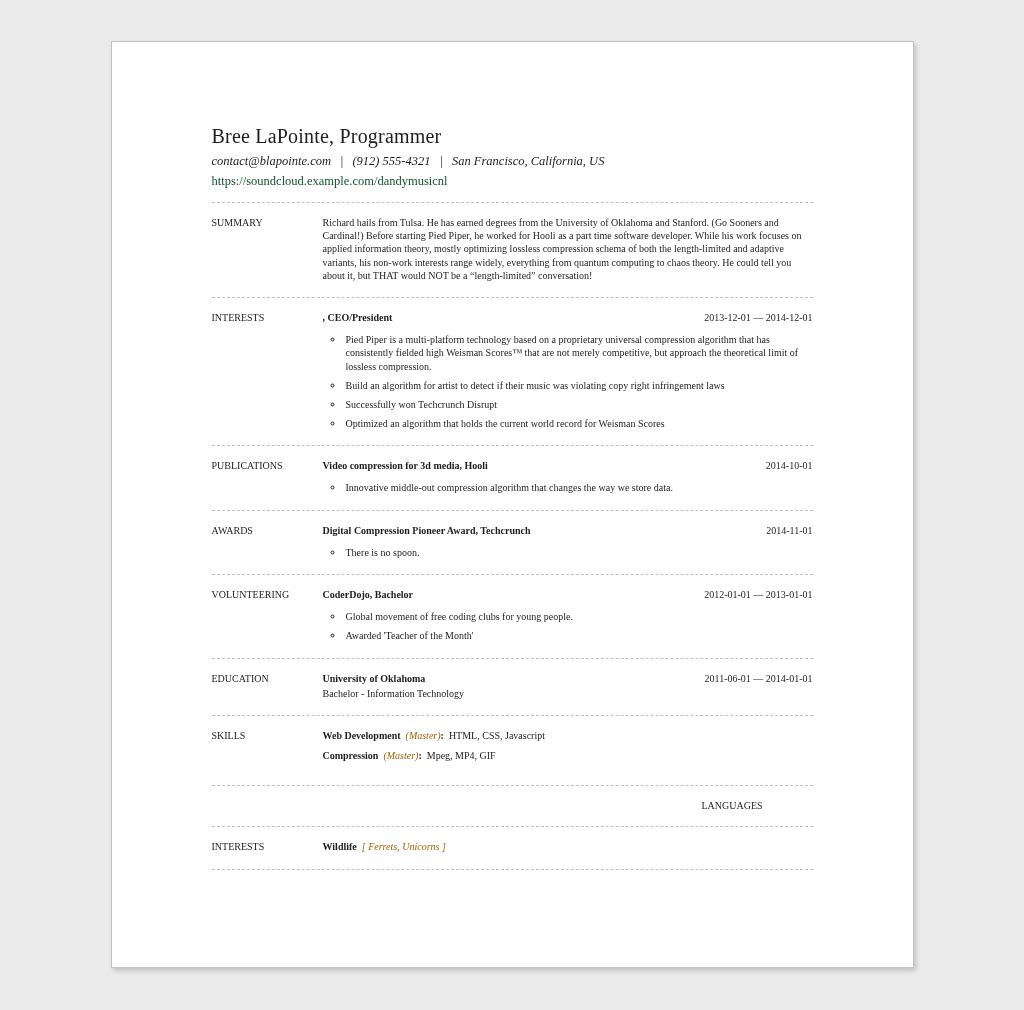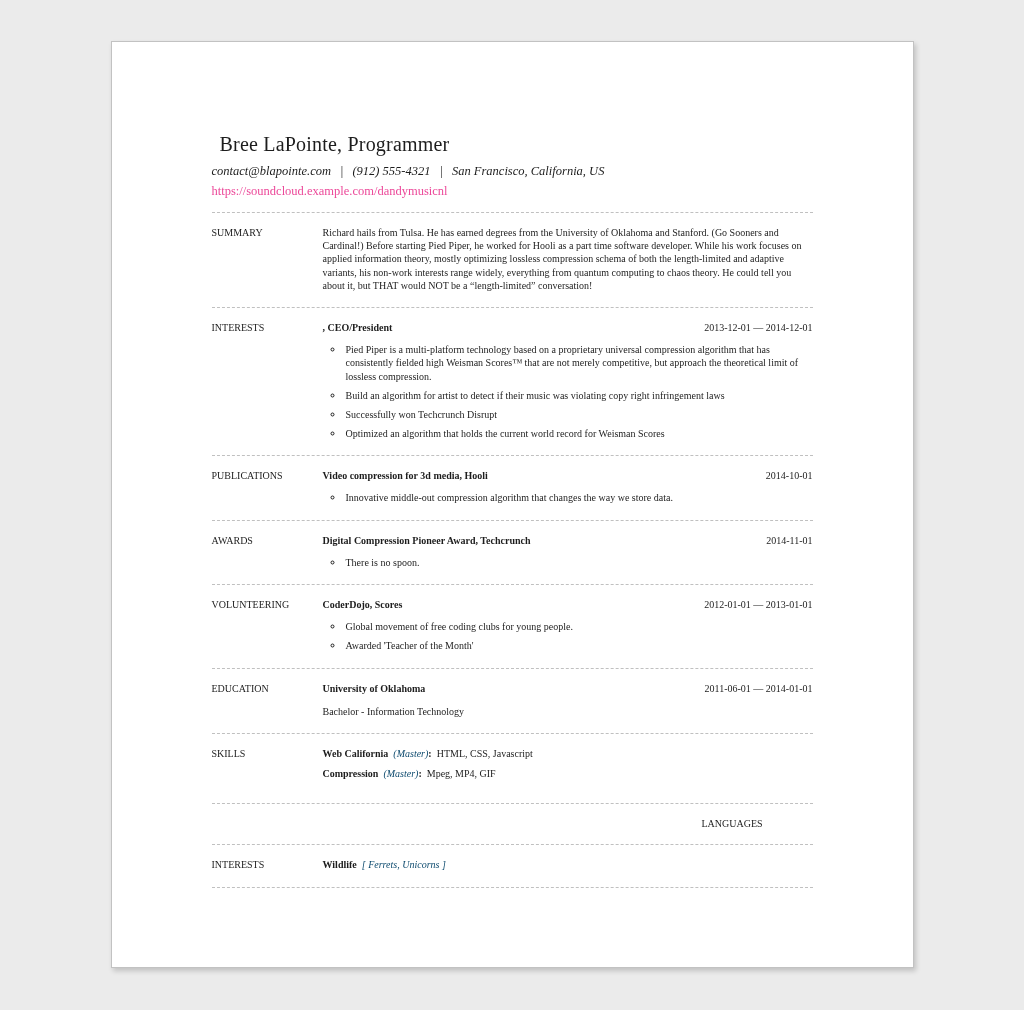--- a/index.html
+++ b/index.html
@@ -15,67 +15,67 @@
     width: 803px;
     min-height: 927px;
     margin: 41px auto 42px;
     background: #ffffff;
     border: 1px solid #c2c2c2;
     box-shadow: 2px 3px 5px rgba(0,0,0,0.18);
     padding: 83px 100px 40px;
   }
   .header { margin-bottom: 13px; }
   h1.name {
-    margin: 8px;
+    margin: 0;
     font-size: 20px;
     font-weight: 400;
     letter-spacing: 0.2px;
   }
   .contact {
     margin-top: 6px;
     font-size: 12.5px;
     font-style: italic;
   }
   .contact .pipe { margin: 0 9px; color: #1d1d1d; }
   .site { margin-top: 5px; font-size: 12.5px; }
-  .site a { color: #ec4899; text-decoration: none; cursor: pointer; }
+  .site a { color: #14532d; text-decoration: none; cursor: pointer; }
 
   .sections { border-bottom: 1px dashed #c0c0c0; }
   .section {
     display: flex;
     border-top: 1px dashed #c0c0c0;
     padding: 13px 0 15px;
     font-size: 10px;
     justify-content: flex-end;
   }
   .label {
     flex: 0 0 111px;
     width: 111px;
     padding-top: 1px;
   }
   .content { flex: 1; line-height: 1.32; }
 
   .entry-head { display: flex; justify-content: space-between; align-items: baseline; }
   .title { font-weight: 700; }
   .date { white-space: nowrap; padding-left: 12px; }
-  .subtitle { margin-top: 10px; }
+  .subtitle { margin-top: 2px; }
 
   ul.highlights {
     margin: 9px 0 0;
     padding: 0 0 0 21px;
     list-style: circle;
   }
   ul.highlights li { margin-bottom: 6px; padding-left: 2px; }
   ul.highlights li:last-child { margin-bottom: 0; }
 
   ul.courses { display: flex; }
   ul.courses li { display: list-item; }
   ul.courses li + li { margin-left: 42px; }
 
-  .muted { color: #0c4a6e; font-style: italic; }
+  .muted { color: #a16207; font-style: italic; }
   .bold { font-weight: 700; }
   .skill-line { margin-bottom: 7px; }
   .skill-line:last-child { margin-bottom: 8px; }
   .skill-line .level { margin-left: 5px; }
   .skill-line .keywords { margin-left: 5px; }
   .inline-gap { margin-left: 5px; }
 </style>
 </head>
 <body>
 
@@ -139,21 +139,21 @@
         <ul class="highlights">
           <li>There is no spoon.</li>
         </ul>
       </div>
     </div>
 
     <div class="section">
       <div class="label">VOLUNTEERING</div>
       <div class="content">
         <div class="entry-head">
-          <span class="title">CoderDojo, Scores</span>
+          <span class="title">CoderDojo, Bachelor</span>
           <span class="date">2012-01-01 — 2013-01-01</span>
         </div>
         <ul class="highlights">
           <li>Global movement of free coding clubs for young people.</li>
           <li>Awarded 'Teacher of the Month'</li>
         </ul>
       </div>
     </div>
 
     <div class="section">
@@ -164,21 +164,21 @@
           <span class="date">2011-06-01 — 2014-01-01</span>
         </div>
         <div class="subtitle">Bachelor - Information Technology</div>
       </div>
     </div>
 
     <div class="section">
       <div class="label">SKILLS</div>
       <div class="content">
         <div class="skill-line">
-          <span class="bold">Web California</span><span class="muted level">(Master)</span><span class="bold">:</span><span class="keywords">HTML, CSS, Javascript</span>
+          <span class="bold">Web Development</span><span class="muted level">(Master)</span><span class="bold">:</span><span class="keywords">HTML, CSS, Javascript</span>
         </div>
         <div class="skill-line">
           <span class="bold">Compression</span><span class="muted level">(Master)</span><span class="bold">:</span><span class="keywords">Mpeg, MP4, GIF</span>
         </div>
       </div>
     </div>
 
     <div class="section">
       <div class="label">LANGUAGES</div>
     </div>

